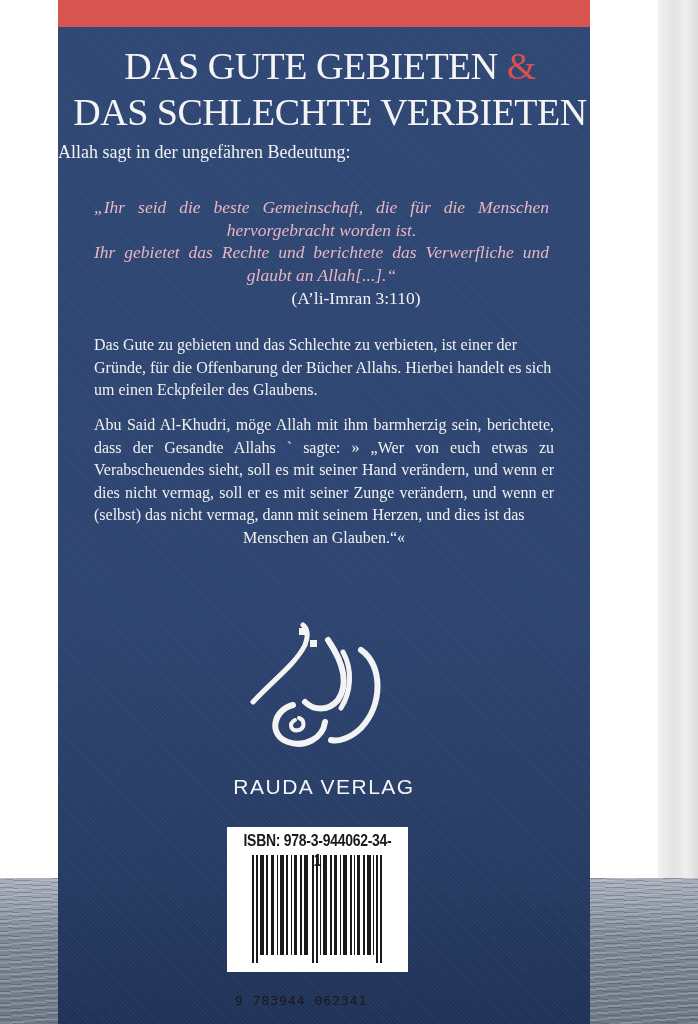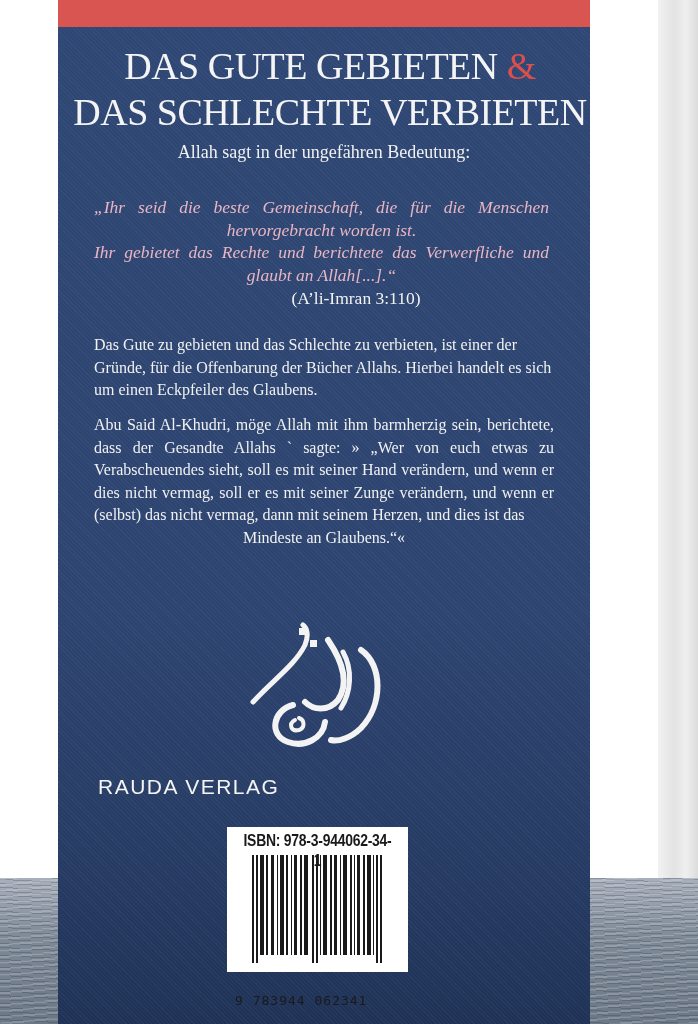--- a/index.html
+++ b/index.html
@@ -12,35 +12,35 @@
       repeating-linear-gradient(3deg, rgba(40,50,70,0.25) 0 1px, rgba(0,0,0,0) 1px 4px),
       linear-gradient(180deg,#a8b0bb 0%,#7f8a98 40%,#6c7786 100%); }
   .panel { position:absolute; left:58px; top:0; width:532px; height:1024px;
     background:
       repeating-linear-gradient(45deg, rgba(255,255,255,0.035) 0 1px, rgba(0,0,0,0) 1px 3px),
       linear-gradient(180deg,#2f4774 0%,#2d4470 60%,#263b63 85%,#1f3256 100%); }
   .red-band { position:absolute; left:0; top:0; width:532px; height:27px; background:#d85552; }
   .title { position:absolute; left:0; top:43px; width:544px; text-align:center; color:#f4f4f4;
     font-family:"Liberation Serif", serif; font-size:38px; line-height:46px; letter-spacing:-0.5px; }
   .amp { color:#d9504d; }
-  .intro { position:absolute; left:0; top:142px; width:532px; text-align:center; color:#f1f1f1;
+  .intro { position:absolute; left:0; top:142px; width:532px; text-align:left; color:#f1f1f1;
     font-family:"Liberation Serif", serif; font-size:18px; }
   .quote { position:absolute; left:36px; top:196px; width:455px; color:#e8b6c2;
     font-family:"Liberation Serif", serif; font-style:italic; font-size:17.5px; line-height:22.5px; text-align:center; }
   .quote .jl { text-align:justify; text-align-last:justify; }
   .ref { position:absolute; left:0; top:288px; width:596px; text-align:center; color:#f1f1f1;
     font-family:"Liberation Serif", serif; font-size:17.5px; }
   .para { position:absolute; left:36px; width:460px; color:#f1f1f1; font-family:"Liberation Serif", serif;
     font-size:16px; line-height:22.5px; }
   .p1 { top:334px; }
   .p2 { top:414px; text-align:justify; }
   .p2 .last { display:block; text-align:center; }
   .logo { position:absolute; left:175px; top:610px; width:180px; height:155px; }
-  .publisher { position:absolute; left:0; top:775px; width:532px; color:#f4f4f4;
-    font-family:"Liberation Sans", sans-serif; font-size:21px; letter-spacing:1.5px;padding-left:40px; }
+  .publisher { position:absolute; left:0; top:775px; width:532px; text-align:center; color:#f4f4f4;
+    font-family:"Liberation Sans", sans-serif; font-size:21px; letter-spacing:1.5px; }
   .barcode-box { position:absolute; left:169px; top:827px; width:181px; height:145px; background:#ffffff; }
   .isbn { position:absolute; left:0; top:4px; width:181px; text-align:center; font-family:"Liberation Sans", sans-serif;
     font-size:17px; font-weight:bold; color:#1a1a1a; transform:scaleX(0.82); transform-origin:center; letter-spacing:-0.3px; }
   .bars { position:absolute; left:25px; top:28px; width:130px; height:108px; }
   .digits { position:absolute; left:8px; top:122px; width:170px; font-family:"DejaVu Sans Mono", monospace;
     font-size:13px; color:#1a1a1a; letter-spacing:1px;margin-top:44px; }
 </style>
 </head>
 <body>
 
@@ -63,21 +63,21 @@
     <div class="jl">Ihr gebietet das Rechte und berichtete das Verwerfliche und</div>
     <div>glaubt an Allah[...].“</div>
   </div>
 
   <div class="ref">(A’li-Imran 3:110)</div>
 
   <div class="para p1">Das Gute zu gebieten und das Schlechte zu verbieten, ist einer der Gründe, für die Offenbarung der Bücher Allahs. Hierbei handelt es sich um einen Eckpfeiler des Glaubens.</div>
 
   <div class="para p2">
     <span>Abu Said Al-Khudri, möge Allah mit ihm barmherzig sein, berichtete, dass der Gesandte Allahs ` sagte: » „Wer von euch etwas zu Verabscheuendes sieht, soll es mit seiner Hand verändern, und wenn er dies nicht vermag, soll er es mit seiner Zunge verändern, und wenn er (selbst) das nicht vermag, dann mit seinem Herzen, und dies ist das</span>
-    <span class="last">Mindeste an Glaubens.“«</span>
+    <span class="last">Menschen an Glauben.“«</span>
   </div>
 
   <svg class="logo" viewBox="0 0 180 155">
     <g fill="none" stroke="#f3f3f3" stroke-linecap="round">
       <path d="M20 92 C 40 70, 62 55, 72 35 C 76 25, 74 18, 70 15" stroke-width="5"></path>
       <rect x="66" y="18" width="7" height="7" fill="#f3f3f3" stroke="none"></rect>
       <rect x="77" y="30" width="7" height="7" fill="#f3f3f3" stroke="none"></rect>
       <path d="M95 30 C 112 55, 115 75, 105 90 C 95 102, 80 100, 72 92" stroke-width="6"></path>
       <path d="M110 42 C 120 60, 118 82, 108 98" stroke-width="5"></path>
       <path d="M128 40 C 150 55, 150 95, 128 118 C 118 128, 105 132, 98 130" stroke-width="6"></path>

